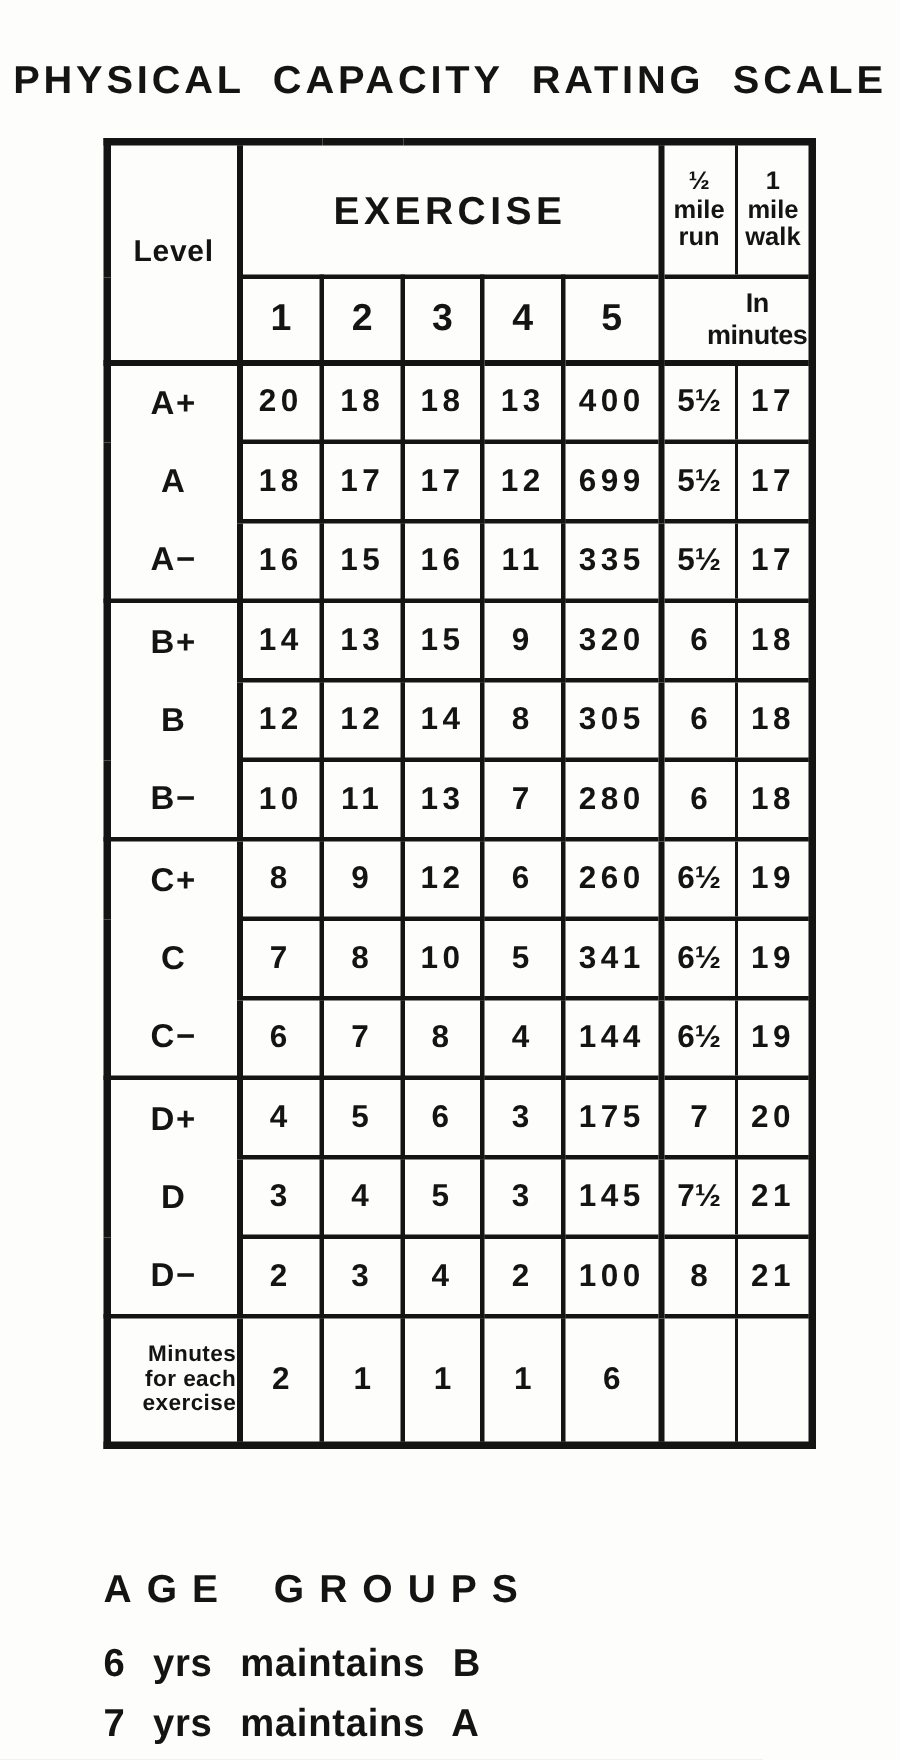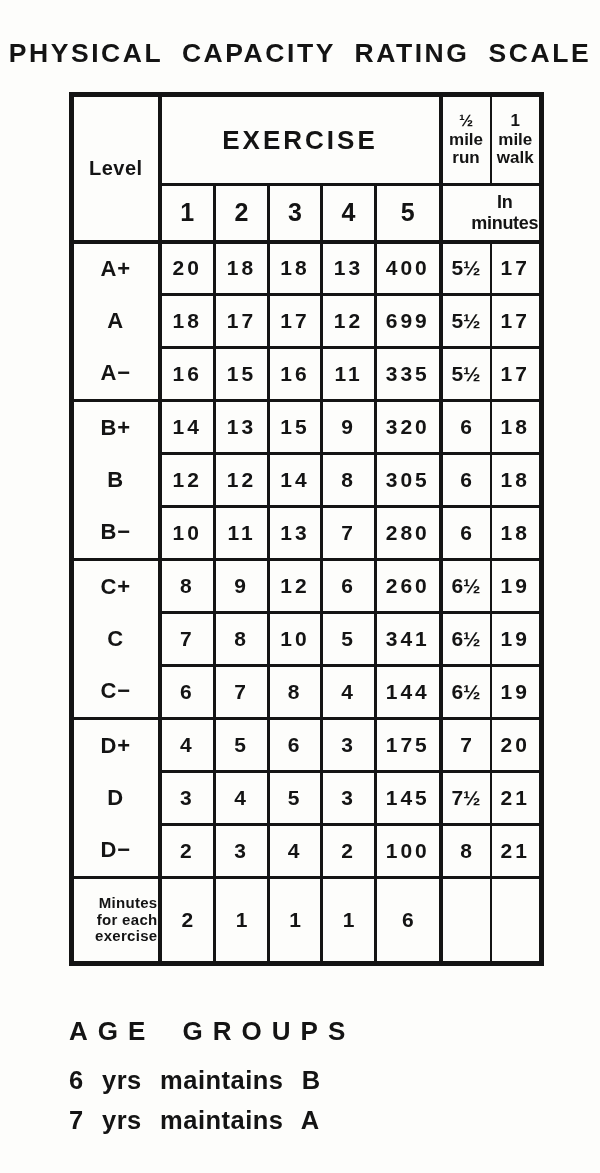--- a/index.html
+++ b/index.html
@@ -79,21 +79,21 @@
   
   td.footer-label{
     font-size:15px; line-height:1.12; letter-spacing:0.3px;
     text-align:right; padding-left:10px;
     white-space:pre-line; font-weight:bold;
   }
   tr.footer-row td{ border-bottom:none; }
   td.footer-num{ font-size:21px; font-weight:bold; }
 
   
-  .age-section{ position:absolute; left:69px; top:1016px; }
+  .age-section{ position:absolute; left:69px; top:1044px; }
   .age-heading{
     font-size:26px; font-weight:bold;
     letter-spacing:10px; word-spacing:10px;
     margin-bottom:18px;
   }
   .age-line{
     font-size:26px; font-weight:bold;
     letter-spacing:0.5px; word-spacing:11px;
     margin-bottom:9px;
     transform:scaleX(0.98); transform-origin:left;

